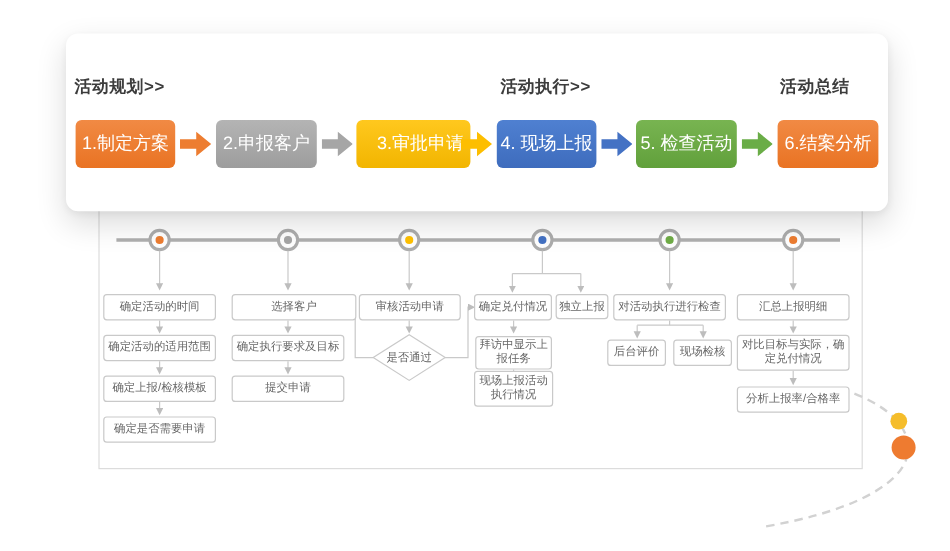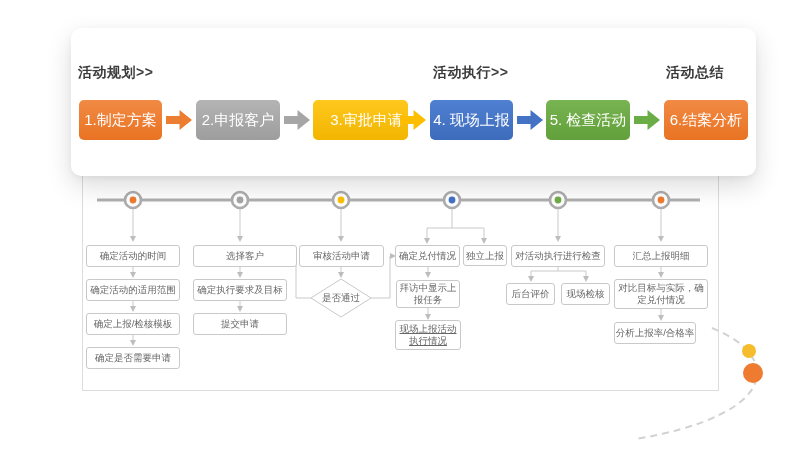--- a/index.html
+++ b/index.html
@@ -1,20 +1,20 @@
 <!DOCTYPE html>
 <html><head>
 <meta charset="utf-8">
 <style>
   html,body{margin:0;padding:0;background:#fff;}
   .stage{position:relative;width:792px;height:459px;overflow:hidden;background:#ffffff;
          font-family:"Liberation Sans","DejaVu Sans",sans-serif;}
 
   
-  .card{position:absolute;left:71px;top:28px;width:685px;height:148px;background:#fff;
+  .card{position:absolute;left:55px;top:28px;width:685px;height:148px;background:#fff;
         border-radius:10px;box-shadow:0 10px 26px rgba(0,0,0,.14),0 2px 6px rgba(0,0,0,.05);z-index:5;}
   .phase{position:absolute;top:36px;font-size:14px;font-weight:700;color:#3c3c3c;letter-spacing:.5px;}
   .phase.p1{left:7px;} .phase.p2{left:362px;} .phase.p3{left:595px;}
 
   .steprow{position:absolute;left:0;top:72px;width:685px;height:40px;}
   .step{position:absolute;top:0;height:40px;border-radius:5px;color:#fff;font-size:15px;
         line-height:40px;text-align:center;}
   .sarrow{position:absolute;top:9px;width:26px;height:22px;
         clip-path:polygon(0% 32%,52% 32%,52% 4%,100% 50%,52% 96%,52% 68%,0% 68%);}
   .c-orange{background:linear-gradient(#f18a44,#e97323);}
@@ -151,23 +151,23 @@
   <div class="fbox" style="left:193px;top:235px;width:104px;height:22px;margin-top:10px;">选择客户</div>
   <div class="fbox" style="left:193px;top:279px;width:94px;height:22px;">确定执行要求及目标</div>
   <div class="fbox" style="left:193px;top:313px;width:94px;height:22px;">提交申请</div>
 
   <div class="fbox" style="left:299px;top:245px;width:85px;height:22px;">审核活动申请</div>
   <div class="dlabel" style="left:306px;top:292px;width:70px;">是否通过</div>
 
   <div class="fbox" style="left:395px;top:245px;width:65px;height:22px;">确定兑付情况</div>
   <div class="fbox" style="left:463px;top:245px;width:44px;height:21px;">独立上报</div>
   <div class="fbox wrap" style="left:396px;top:280px;width:64px;height:28px;">拜访中显示上报任务</div>
-  <div class="fbox wrap" style="left:395px;top:320px;width:66px;height:30px;text-decoration:underline;">现场上报活动执行情况</div>
+  <div class="fbox wrap" style="left:395px;top:309px;width:66px;height:30px;">现场上报活动执行情况</div>
 
   <div class="fbox" style="left:511px;top:245px;width:94px;height:22px;">对活动执行进行检查</div>
   <div class="fbox" style="left:506px;top:283px;width:49px;height:22px;">后台评价</div>
   <div class="fbox" style="left:561px;top:283px;width:49px;height:22px;">现场检核</div>
 
   <div class="fbox" style="left:614px;top:245px;width:94px;height:22px;">汇总上报明细</div>
   <div class="fbox wrap" style="left:614px;top:279px;width:94px;height:30px;">对比目标与实际，确定兑付情况</div>
-  <div class="fbox" style="left:614px;top:322px;width:82px;height:22px;">分析上报率/合格率</div>
+  <div class="fbox" style="left:614px;top:322px;width:94px;height:22px;">分析上报率/合格率</div>
 
 </div>
 
 </body></html>

